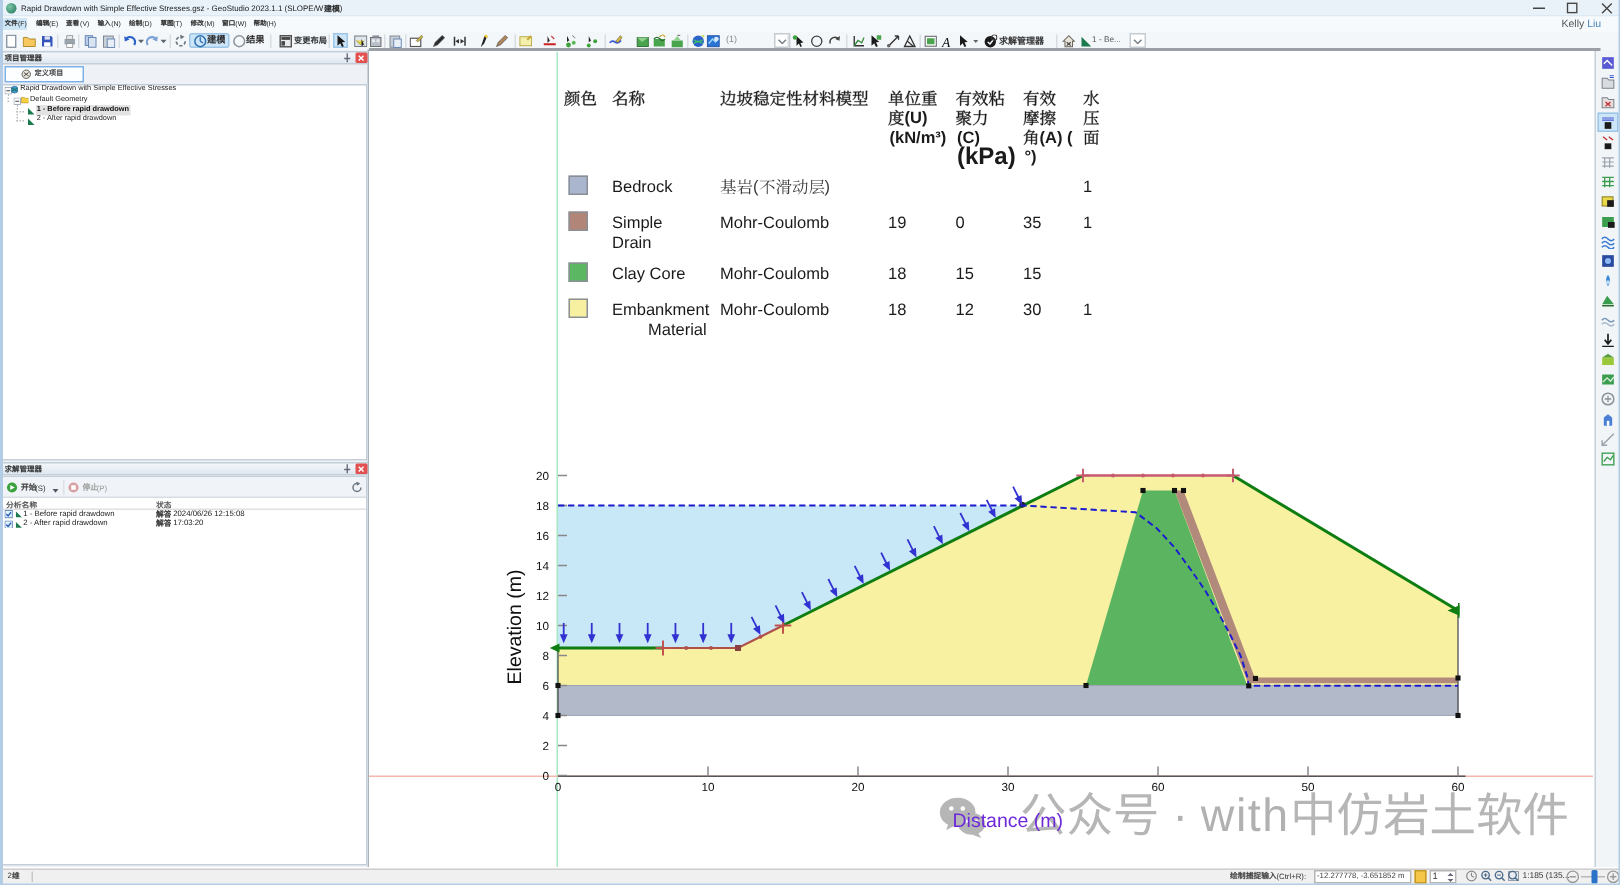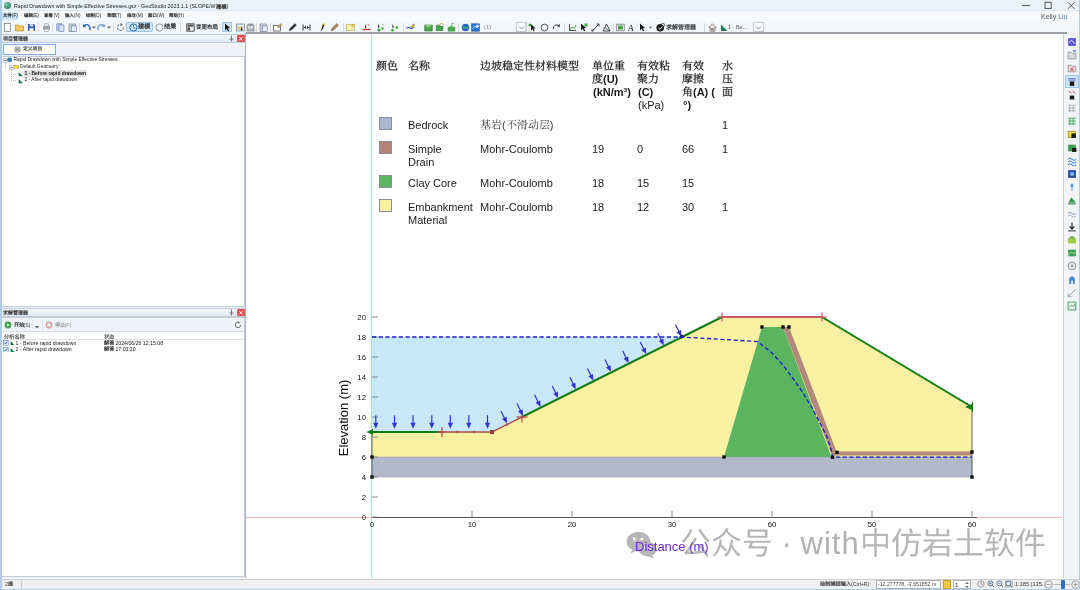--- a/index.html
+++ b/index.html
@@ -627,21 +627,21 @@
 <div class="a" style="font-size:5px;left:637px;top:59.5px;line-height:12.5px;z-index:2"><span style="font-size:11px;font-weight:bold;color:#1a1a1a;white-space:nowrap"><svg width="33" height="13" viewBox="0 0 33 13" fill="#1a1a1a" style="vertical-align:-3.32px;">
         <path transform="translate(0.0,9.68) scale(11)" stroke="#1a1a1a" stroke-width="0.0227" d="M0.42 -0.84C0.41 -0.79 0.39 -0.74 0.36 -0.68H0.05L0.06 -0.65H0.35C0.28 -0.51 0.18 -0.37 0.04 -0.28L0.05 -0.26C0.14 -0.31 0.22 -0.38 0.28 -0.45V0.08H0.29C0.32 0.08 0.34 0.06 0.34 0.06V-0.17H0.73V-0.03C0.73 -0.01 0.73 -0.01 0.71 -0.01C0.69 -0.01 0.58 -0.01 0.58 -0.01V0C0.63 0.01 0.65 0.02 0.67 0.03C0.68 0.04 0.69 0.06 0.69 0.08C0.79 0.07 0.8 0.03 0.8 -0.02V-0.46C0.82 -0.47 0.84 -0.48 0.84 -0.49L0.76 -0.55L0.72 -0.51H0.35L0.34 -0.52C0.37 -0.56 0.4 -0.61 0.42 -0.65H0.93C0.94 -0.65 0.95 -0.66 0.96 -0.67C0.92 -0.7 0.87 -0.74 0.87 -0.74L0.82 -0.68H0.44C0.46 -0.72 0.47 -0.76 0.49 -0.79C0.51 -0.79 0.52 -0.8 0.53 -0.81ZM0.34 -0.32H0.73V-0.2H0.34ZM0.34 -0.35V-0.48H0.73V-0.35Z"></path>
         <path transform="translate(11.0,9.68) scale(11)" stroke="#1a1a1a" stroke-width="0.0227" d="M0.33 -0.59 0.32 -0.59C0.37 -0.55 0.43 -0.48 0.45 -0.42C0.52 -0.37 0.56 -0.53 0.33 -0.59ZM0.28 -0.56 0.19 -0.6C0.15 -0.5 0.09 -0.4 0.03 -0.34L0.05 -0.33C0.12 -0.38 0.19 -0.45 0.24 -0.55C0.26 -0.54 0.27 -0.55 0.28 -0.56ZM0.2 -0.83 0.19 -0.83C0.23 -0.79 0.27 -0.73 0.28 -0.67C0.35 -0.62 0.41 -0.78 0.2 -0.83ZM0.48 -0.71 0.44 -0.66H0.04L0.05 -0.63H0.54C0.56 -0.63 0.56 -0.63 0.57 -0.64C0.54 -0.67 0.48 -0.71 0.48 -0.71ZM0.73 -0.81 0.63 -0.84C0.61 -0.65 0.56 -0.46 0.5 -0.33L0.52 -0.32C0.55 -0.37 0.58 -0.43 0.61 -0.49C0.63 -0.38 0.65 -0.28 0.69 -0.19C0.63 -0.09 0.55 -0 0.43 0.07L0.44 0.08C0.56 0.02 0.65 -0.05 0.72 -0.14C0.77 -0.05 0.83 0.02 0.91 0.08C0.92 0.05 0.94 0.03 0.97 0.03L0.97 0.02C0.88 -0.03 0.81 -0.1 0.76 -0.18C0.83 -0.3 0.87 -0.43 0.89 -0.59H0.95C0.96 -0.59 0.97 -0.59 0.98 -0.6C0.94 -0.63 0.89 -0.68 0.89 -0.68L0.84 -0.62H0.65C0.67 -0.67 0.69 -0.73 0.7 -0.79C0.72 -0.79 0.73 -0.8 0.73 -0.81ZM0.65 -0.59H0.81C0.8 -0.46 0.77 -0.34 0.72 -0.24C0.68 -0.33 0.65 -0.43 0.62 -0.53ZM0.44 -0.4 0.34 -0.43C0.33 -0.39 0.32 -0.34 0.3 -0.28C0.26 -0.31 0.21 -0.34 0.15 -0.37L0.14 -0.36C0.18 -0.32 0.23 -0.28 0.28 -0.23C0.23 -0.14 0.16 -0.04 0.04 0.06L0.05 0.07C0.19 -0.01 0.27 -0.1 0.32 -0.18C0.36 -0.13 0.4 -0.07 0.41 -0.03C0.48 0.01 0.51 -0.1 0.35 -0.24C0.38 -0.3 0.39 -0.35 0.4 -0.38C0.42 -0.38 0.43 -0.39 0.44 -0.4Z"></path>
         <path transform="translate(22.0,9.68) scale(11)" stroke="#1a1a1a" stroke-width="0.0227" d="M0.06 -0.76 0.05 -0.76C0.07 -0.7 0.1 -0.62 0.1 -0.55C0.15 -0.49 0.22 -0.62 0.06 -0.76ZM0.38 -0.78C0.35 -0.69 0.32 -0.6 0.3 -0.54L0.32 -0.53C0.36 -0.58 0.4 -0.66 0.44 -0.72C0.46 -0.72 0.47 -0.73 0.47 -0.74ZM0.83 -0.31V-0.03H0.52V-0.31ZM0.62 -0.83V-0.34H0.52L0.45 -0.37V0.07H0.46C0.49 0.07 0.52 0.06 0.52 0.05V-0H0.83V0.07H0.84C0.86 0.07 0.89 0.06 0.89 0.05V-0.3C0.92 -0.3 0.93 -0.31 0.94 -0.32L0.85 -0.38L0.82 -0.34H0.69V-0.57H0.93C0.95 -0.57 0.96 -0.57 0.96 -0.58C0.93 -0.61 0.87 -0.66 0.87 -0.66L0.83 -0.6H0.69V-0.79C0.71 -0.79 0.72 -0.8 0.73 -0.82ZM0.28 -0.37 0.28 -0.37V-0.45H0.44C0.45 -0.45 0.46 -0.46 0.46 -0.47C0.43 -0.5 0.38 -0.54 0.38 -0.54L0.34 -0.48H0.28V-0.8C0.3 -0.8 0.31 -0.81 0.31 -0.83L0.21 -0.84V-0.48H0.04L0.05 -0.45H0.18C0.15 -0.32 0.1 -0.18 0.02 -0.07L0.04 -0.06C0.11 -0.14 0.17 -0.23 0.21 -0.33V0.08H0.22C0.25 0.08 0.28 0.06 0.28 0.05V-0.35C0.32 -0.31 0.36 -0.24 0.38 -0.19C0.44 -0.15 0.49 -0.28 0.28 -0.37Z"></path>
       </svg></span></div>
 <div class="a" style="font-size:5px;left:637px;top:72.5px;line-height:12.5px;z-index:2"><span style="font-size:11px;font-weight:bold;color:#1a1a1a;white-space:nowrap"><svg width="22" height="13" viewBox="0 0 22 13" fill="#1a1a1a" style="vertical-align:-3.32px;">
         <path transform="translate(0.0,9.68) scale(11)" stroke="#1a1a1a" stroke-width="0.0227" d="M0.45 -0.11 0.36 -0.17C0.3 -0.09 0.17 -0 0.05 0.05L0.06 0.06C0.19 0.03 0.33 -0.04 0.41 -0.11C0.43 -0.1 0.44 -0.1 0.45 -0.11ZM0.88 -0.23 0.8 -0.29C0.76 -0.26 0.69 -0.2 0.63 -0.16C0.59 -0.21 0.56 -0.25 0.54 -0.31C0.64 -0.32 0.73 -0.33 0.81 -0.34C0.83 -0.33 0.85 -0.33 0.86 -0.34L0.79 -0.41C0.63 -0.36 0.32 -0.32 0.07 -0.31L0.07 -0.29C0.16 -0.29 0.25 -0.29 0.34 -0.3L0.47 -0.3V0.08H0.48C0.51 0.08 0.54 0.06 0.54 0.06V-0.26C0.6 -0.09 0.73 0.01 0.9 0.07C0.91 0.04 0.93 0.01 0.96 0.01L0.96 -0C0.84 -0.03 0.73 -0.08 0.65 -0.15C0.72 -0.17 0.8 -0.21 0.84 -0.23C0.86 -0.22 0.87 -0.23 0.88 -0.23ZM0.41 -0.24 0.34 -0.3C0.28 -0.24 0.15 -0.18 0.05 -0.14L0.06 -0.12C0.18 -0.15 0.3 -0.2 0.38 -0.24C0.4 -0.23 0.41 -0.24 0.41 -0.24ZM0.5 -0.83 0.46 -0.78H0.06L0.07 -0.75H0.15V-0.44L0.04 -0.43L0.08 -0.35C0.09 -0.35 0.1 -0.36 0.1 -0.37C0.22 -0.4 0.32 -0.42 0.41 -0.43V-0.36H0.42C0.45 -0.36 0.47 -0.38 0.47 -0.38V-0.45L0.57 -0.47L0.57 -0.49L0.47 -0.48V-0.75H0.56C0.57 -0.75 0.58 -0.75 0.58 -0.76C0.55 -0.79 0.5 -0.83 0.5 -0.83ZM0.21 -0.44V-0.54H0.41V-0.47ZM0.21 -0.75H0.41V-0.67H0.21ZM0.21 -0.57V-0.64H0.41V-0.57ZM0.57 -0.64 0.56 -0.63C0.61 -0.6 0.67 -0.57 0.71 -0.54C0.66 -0.48 0.59 -0.44 0.51 -0.4L0.52 -0.39C0.61 -0.42 0.69 -0.46 0.75 -0.51C0.81 -0.47 0.85 -0.43 0.88 -0.4C0.94 -0.37 0.97 -0.46 0.79 -0.56C0.83 -0.6 0.85 -0.64 0.88 -0.69C0.9 -0.69 0.91 -0.7 0.92 -0.7L0.85 -0.77L0.8 -0.73H0.51L0.52 -0.7H0.8C0.79 -0.66 0.77 -0.62 0.74 -0.58C0.69 -0.6 0.64 -0.62 0.57 -0.64Z"></path>
         <path transform="translate(11.0,9.68) scale(11)" stroke="#1a1a1a" stroke-width="0.0227" d="M0.43 -0.84C0.43 -0.75 0.43 -0.66 0.42 -0.58H0.1L0.1 -0.55H0.42C0.41 -0.31 0.34 -0.1 0.05 0.06L0.06 0.08C0.4 -0.08 0.47 -0.3 0.49 -0.55H0.79C0.78 -0.28 0.76 -0.07 0.72 -0.03C0.71 -0.02 0.7 -0.02 0.68 -0.02C0.66 -0.02 0.57 -0.03 0.52 -0.03L0.51 -0.01C0.56 -0.01 0.61 0.01 0.63 0.02C0.65 0.03 0.65 0.05 0.65 0.07C0.71 0.07 0.75 0.06 0.78 0.03C0.83 -0.03 0.85 -0.25 0.86 -0.54C0.88 -0.55 0.89 -0.55 0.9 -0.56L0.82 -0.63L0.78 -0.58H0.5C0.5 -0.65 0.5 -0.72 0.5 -0.8C0.53 -0.8 0.53 -0.81 0.54 -0.83Z"></path>
       </svg></span></div>
 <div class="a" style="font-size:5px;left:637px;top:85.5px;line-height:12.5px;z-index:2"><span style="font-size:11px;font-weight:bold;color:#1a1a1a;white-space:nowrap"><svg width="1" height="13" viewBox="0 0 1 13" fill="#1a1a1a" style="vertical-align:-3.32px;"></svg>(C)</span></div>
-<div class="a" style="font-size:5px;left:637px;top:98.5px;line-height:12.5px;z-index:2"><span style="font-size:11px;font-weight:normal;color:#1a1a1a;white-space:nowrap"><svg width="1" height="13" viewBox="0 0 1 13" fill="#1a1a1a" style="vertical-align:-3.32px;"></svg>(kPa)</span></div>
+<div class="a" style="font-size:5px;left:637px;top:98.5px;line-height:12.5px;z-index:2"><span style="font-size:16px;font-weight:bold;color:#1a1a1a;white-space:nowrap"><svg width="1" height="13" viewBox="0 0 1 13" fill="#1a1a1a" style="vertical-align:-3.32px;"></svg>(kPa)</span></div>
 <div class="a" style="font-size:5px;left:682px;top:59.5px;line-height:12.5px;z-index:2"><span style="font-size:11px;font-weight:bold;color:#1a1a1a;white-space:nowrap"><svg width="22" height="13" viewBox="0 0 22 13" fill="#1a1a1a" style="vertical-align:-3.32px;">
         <path transform="translate(0.0,9.68) scale(11)" stroke="#1a1a1a" stroke-width="0.0227" d="M0.42 -0.84C0.41 -0.79 0.39 -0.74 0.36 -0.68H0.05L0.06 -0.65H0.35C0.28 -0.51 0.18 -0.37 0.04 -0.28L0.05 -0.26C0.14 -0.31 0.22 -0.38 0.28 -0.45V0.08H0.29C0.32 0.08 0.34 0.06 0.34 0.06V-0.17H0.73V-0.03C0.73 -0.01 0.73 -0.01 0.71 -0.01C0.69 -0.01 0.58 -0.01 0.58 -0.01V0C0.63 0.01 0.65 0.02 0.67 0.03C0.68 0.04 0.69 0.06 0.69 0.08C0.79 0.07 0.8 0.03 0.8 -0.02V-0.46C0.82 -0.47 0.84 -0.48 0.84 -0.49L0.76 -0.55L0.72 -0.51H0.35L0.34 -0.52C0.37 -0.56 0.4 -0.61 0.42 -0.65H0.93C0.94 -0.65 0.95 -0.66 0.96 -0.67C0.92 -0.7 0.87 -0.74 0.87 -0.74L0.82 -0.68H0.44C0.46 -0.72 0.47 -0.76 0.49 -0.79C0.51 -0.79 0.52 -0.8 0.53 -0.81ZM0.34 -0.32H0.73V-0.2H0.34ZM0.34 -0.35V-0.48H0.73V-0.35Z"></path>
         <path transform="translate(11.0,9.68) scale(11)" stroke="#1a1a1a" stroke-width="0.0227" d="M0.33 -0.59 0.32 -0.59C0.37 -0.55 0.43 -0.48 0.45 -0.42C0.52 -0.37 0.56 -0.53 0.33 -0.59ZM0.28 -0.56 0.19 -0.6C0.15 -0.5 0.09 -0.4 0.03 -0.34L0.05 -0.33C0.12 -0.38 0.19 -0.45 0.24 -0.55C0.26 -0.54 0.27 -0.55 0.28 -0.56ZM0.2 -0.83 0.19 -0.83C0.23 -0.79 0.27 -0.73 0.28 -0.67C0.35 -0.62 0.41 -0.78 0.2 -0.83ZM0.48 -0.71 0.44 -0.66H0.04L0.05 -0.63H0.54C0.56 -0.63 0.56 -0.63 0.57 -0.64C0.54 -0.67 0.48 -0.71 0.48 -0.71ZM0.73 -0.81 0.63 -0.84C0.61 -0.65 0.56 -0.46 0.5 -0.33L0.52 -0.32C0.55 -0.37 0.58 -0.43 0.61 -0.49C0.63 -0.38 0.65 -0.28 0.69 -0.19C0.63 -0.09 0.55 -0 0.43 0.07L0.44 0.08C0.56 0.02 0.65 -0.05 0.72 -0.14C0.77 -0.05 0.83 0.02 0.91 0.08C0.92 0.05 0.94 0.03 0.97 0.03L0.97 0.02C0.88 -0.03 0.81 -0.1 0.76 -0.18C0.83 -0.3 0.87 -0.43 0.89 -0.59H0.95C0.96 -0.59 0.97 -0.59 0.98 -0.6C0.94 -0.63 0.89 -0.68 0.89 -0.68L0.84 -0.62H0.65C0.67 -0.67 0.69 -0.73 0.7 -0.79C0.72 -0.79 0.73 -0.8 0.73 -0.81ZM0.65 -0.59H0.81C0.8 -0.46 0.77 -0.34 0.72 -0.24C0.68 -0.33 0.65 -0.43 0.62 -0.53ZM0.44 -0.4 0.34 -0.43C0.33 -0.39 0.32 -0.34 0.3 -0.28C0.26 -0.31 0.21 -0.34 0.15 -0.37L0.14 -0.36C0.18 -0.32 0.23 -0.28 0.28 -0.23C0.23 -0.14 0.16 -0.04 0.04 0.06L0.05 0.07C0.19 -0.01 0.27 -0.1 0.32 -0.18C0.36 -0.13 0.4 -0.07 0.41 -0.03C0.48 0.01 0.51 -0.1 0.35 -0.24C0.38 -0.3 0.39 -0.35 0.4 -0.38C0.42 -0.38 0.43 -0.39 0.44 -0.4Z"></path>
       </svg></span></div>
 <div class="a" style="font-size:5px;left:682px;top:72.5px;line-height:12.5px;z-index:2"><span style="font-size:11px;font-weight:bold;color:#1a1a1a;white-space:nowrap"><svg width="22" height="13" viewBox="0 0 22 13" fill="#1a1a1a" style="vertical-align:-3.32px;">
         <path transform="translate(0.0,9.68) scale(11)" stroke="#1a1a1a" stroke-width="0.0227" d="M0.47 -0.85 0.46 -0.84C0.49 -0.82 0.52 -0.77 0.54 -0.74C0.6 -0.7 0.65 -0.83 0.47 -0.85ZM0.87 -0.64 0.83 -0.59 0.76 -0.59V-0.65C0.78 -0.65 0.79 -0.66 0.8 -0.68L0.7 -0.69V-0.59H0.57L0.58 -0.57H0.66C0.63 -0.49 0.59 -0.43 0.53 -0.38L0.54 -0.36C0.6 -0.4 0.66 -0.45 0.7 -0.51V-0.38H0.71C0.73 -0.38 0.76 -0.39 0.76 -0.4V-0.55C0.79 -0.47 0.85 -0.41 0.91 -0.37C0.91 -0.4 0.93 -0.42 0.96 -0.42L0.96 -0.43C0.89 -0.46 0.82 -0.5 0.78 -0.57H0.91C0.93 -0.57 0.94 -0.57 0.94 -0.58C0.91 -0.61 0.87 -0.64 0.87 -0.64ZM0.48 -0.64 0.44 -0.59H0.41V-0.65C0.44 -0.66 0.45 -0.67 0.45 -0.68L0.35 -0.69V-0.59H0.21L0.21 -0.57H0.33C0.3 -0.49 0.26 -0.42 0.21 -0.36L0.22 -0.35C0.27 -0.38 0.32 -0.43 0.35 -0.48V-0.34H0.37C0.39 -0.34 0.41 -0.35 0.41 -0.35V-0.52C0.44 -0.49 0.47 -0.46 0.48 -0.43C0.53 -0.39 0.58 -0.5 0.41 -0.54V-0.57H0.52C0.54 -0.57 0.55 -0.57 0.55 -0.58C0.52 -0.61 0.48 -0.64 0.48 -0.64ZM0.83 -0.32 0.77 -0.38C0.65 -0.35 0.43 -0.31 0.25 -0.31L0.26 -0.29C0.35 -0.29 0.44 -0.29 0.54 -0.29V-0.22H0.27L0.27 -0.19H0.54V-0.12H0.18L0.19 -0.09H0.54V-0.01C0.54 -0 0.53 0 0.51 0C0.49 0 0.39 -0 0.39 -0V0.01C0.43 0.02 0.46 0.02 0.48 0.04C0.49 0.04 0.49 0.06 0.49 0.08C0.58 0.07 0.6 0.04 0.6 -0.01V-0.09H0.93C0.94 -0.09 0.95 -0.09 0.96 -0.1C0.93 -0.13 0.88 -0.17 0.88 -0.17L0.84 -0.12H0.6V-0.19H0.84C0.85 -0.19 0.86 -0.2 0.86 -0.21C0.83 -0.24 0.79 -0.27 0.79 -0.27L0.75 -0.22H0.6V-0.3C0.67 -0.3 0.73 -0.31 0.78 -0.32C0.81 -0.31 0.82 -0.31 0.83 -0.32ZM0.87 -0.79 0.83 -0.73H0.19L0.12 -0.77V-0.46C0.12 -0.28 0.11 -0.09 0.03 0.07L0.04 0.08C0.17 -0.07 0.18 -0.29 0.18 -0.46V-0.7H0.94C0.95 -0.7 0.96 -0.71 0.96 -0.72C0.93 -0.75 0.87 -0.79 0.87 -0.79Z"></path>
         <path transform="translate(11.0,9.68) scale(11)" stroke="#1a1a1a" stroke-width="0.0227" d="M0.73 -0.17 0.72 -0.16C0.77 -0.11 0.85 -0.04 0.88 0.02C0.95 0.07 0.99 -0.09 0.73 -0.17ZM0.55 -0.13 0.46 -0.18C0.43 -0.12 0.36 -0.03 0.29 0.02L0.3 0.03C0.39 -0.01 0.47 -0.07 0.51 -0.12C0.53 -0.12 0.54 -0.12 0.55 -0.13ZM0.73 -0.41 0.7 -0.36H0.52L0.53 -0.33H0.77C0.79 -0.33 0.8 -0.34 0.8 -0.35C0.77 -0.37 0.73 -0.41 0.73 -0.41ZM0.41 -0.76H0.39C0.39 -0.72 0.36 -0.67 0.35 -0.66C0.3 -0.62 0.35 -0.57 0.39 -0.6C0.41 -0.62 0.42 -0.66 0.42 -0.69H0.86C0.85 -0.67 0.83 -0.63 0.82 -0.61L0.84 -0.61C0.86 -0.63 0.91 -0.66 0.93 -0.69C0.95 -0.69 0.96 -0.69 0.97 -0.69L0.9 -0.76L0.86 -0.72H0.66C0.7 -0.74 0.7 -0.82 0.56 -0.85L0.55 -0.84C0.58 -0.82 0.61 -0.77 0.62 -0.73L0.63 -0.72H0.42C0.41 -0.74 0.41 -0.75 0.41 -0.76ZM0.79 -0.46C0.76 -0.49 0.74 -0.52 0.72 -0.56H0.85C0.83 -0.52 0.81 -0.49 0.79 -0.46ZM0.69 -0.63 0.67 -0.62C0.72 -0.46 0.81 -0.33 0.93 -0.27C0.93 -0.29 0.95 -0.31 0.98 -0.31L0.98 -0.32C0.92 -0.35 0.86 -0.39 0.81 -0.44C0.84 -0.47 0.89 -0.51 0.91 -0.55C0.93 -0.55 0.95 -0.55 0.95 -0.56L0.89 -0.62L0.85 -0.58H0.71C0.7 -0.6 0.69 -0.61 0.69 -0.63ZM0.26 -0.67 0.22 -0.62V-0.8C0.25 -0.8 0.26 -0.81 0.26 -0.83L0.16 -0.84V-0.62H0.04L0.04 -0.59H0.16V-0.4C0.1 -0.37 0.06 -0.35 0.04 -0.34L0.08 -0.26C0.09 -0.27 0.1 -0.28 0.1 -0.29L0.16 -0.34V-0.02C0.16 -0.01 0.16 -0.01 0.14 -0.01C0.12 -0.01 0.05 -0.01 0.05 -0.01V0.01C0.09 0.01 0.11 0.02 0.12 0.03C0.13 0.04 0.13 0.06 0.13 0.08C0.21 0.07 0.22 0.04 0.22 -0.02V-0.39L0.33 -0.47L0.32 -0.49L0.22 -0.43V-0.59H0.31C0.32 -0.59 0.33 -0.59 0.33 -0.6C0.3 -0.63 0.26 -0.67 0.26 -0.67ZM0.55 -0.63 0.46 -0.66C0.43 -0.56 0.37 -0.46 0.3 -0.41L0.31 -0.4C0.34 -0.41 0.36 -0.43 0.38 -0.44C0.4 -0.43 0.42 -0.4 0.43 -0.37C0.44 -0.36 0.46 -0.37 0.47 -0.38C0.42 -0.33 0.36 -0.28 0.3 -0.24L0.31 -0.23C0.48 -0.3 0.58 -0.42 0.64 -0.55C0.66 -0.55 0.67 -0.55 0.68 -0.56L0.61 -0.62L0.57 -0.58H0.49L0.51 -0.61C0.53 -0.61 0.54 -0.62 0.55 -0.63ZM0.47 -0.38C0.48 -0.4 0.47 -0.44 0.39 -0.46C0.41 -0.47 0.43 -0.49 0.44 -0.51C0.46 -0.49 0.48 -0.47 0.49 -0.45C0.5 -0.45 0.51 -0.45 0.52 -0.45C0.5 -0.42 0.49 -0.4 0.47 -0.38ZM0.53 -0.47C0.53 -0.49 0.51 -0.52 0.45 -0.52L0.48 -0.55H0.57C0.56 -0.53 0.55 -0.5 0.53 -0.47ZM0.84 -0.29 0.8 -0.24H0.39L0.39 -0.21H0.61V-0.02C0.61 -0.01 0.6 0 0.59 0C0.57 0 0.49 -0.01 0.49 -0.01V0.01C0.53 0.01 0.55 0.02 0.56 0.03C0.57 0.04 0.58 0.06 0.58 0.08C0.66 0.07 0.67 0.03 0.67 -0.02V-0.21H0.89C0.9 -0.21 0.91 -0.22 0.91 -0.23C0.89 -0.26 0.84 -0.29 0.84 -0.29Z"></path>
       </svg></span></div>
 <div class="a" style="font-size:5px;left:682px;top:85.5px;line-height:12.5px;z-index:2"><span style="font-size:11px;font-weight:bold;color:#1a1a1a;white-space:nowrap"><svg width="11" height="13" viewBox="0 0 11 13" fill="#1a1a1a" style="vertical-align:-3.32px;">
         <path transform="translate(0.0,9.68) scale(11)" stroke="#1a1a1a" stroke-width="0.0227" d="M0.55 0.03V-0.19H0.78V-0.03C0.78 -0.01 0.77 -0.01 0.75 -0.01C0.73 -0.01 0.63 -0.01 0.63 -0.01V0C0.67 0.01 0.7 0.02 0.71 0.03C0.73 0.04 0.73 0.06 0.74 0.08C0.83 0.07 0.84 0.03 0.84 -0.02V-0.53C0.86 -0.53 0.88 -0.54 0.88 -0.55L0.8 -0.61L0.77 -0.57H0.53C0.58 -0.6 0.64 -0.66 0.68 -0.7C0.7 -0.7 0.71 -0.7 0.72 -0.7L0.64 -0.77L0.6 -0.73H0.36C0.38 -0.75 0.4 -0.78 0.41 -0.8C0.43 -0.79 0.44 -0.8 0.45 -0.81L0.34 -0.84C0.29 -0.71 0.17 -0.56 0.04 -0.47L0.06 -0.46C0.11 -0.49 0.16 -0.52 0.2 -0.56V-0.36C0.2 -0.21 0.18 -0.06 0.05 0.07L0.06 0.08C0.18 0 0.23 -0.09 0.25 -0.19H0.49V0.05H0.5C0.53 0.05 0.55 0.03 0.55 0.03ZM0.34 -0.7H0.6C0.57 -0.66 0.54 -0.61 0.5 -0.57H0.28L0.24 -0.59C0.27 -0.62 0.31 -0.66 0.34 -0.7ZM0.78 -0.22H0.55V-0.37H0.78ZM0.78 -0.4H0.55V-0.54H0.78ZM0.26 -0.22C0.27 -0.27 0.27 -0.32 0.27 -0.36V-0.37H0.49V-0.22ZM0.27 -0.4V-0.54H0.49V-0.4Z"></path>
@@ -667,31 +667,31 @@
         <path transform="translate(22.0,9.68) scale(11)" d="M0.43 -0.56 0.38 -0.5H0.04L0.04 -0.47H0.49C0.5 -0.47 0.51 -0.47 0.51 -0.48C0.48 -0.52 0.43 -0.56 0.43 -0.56ZM0.38 -0.78 0.33 -0.72H0.08L0.09 -0.69H0.44C0.45 -0.69 0.46 -0.69 0.46 -0.7C0.43 -0.74 0.38 -0.78 0.38 -0.78ZM0.33 -0.35 0.32 -0.34C0.35 -0.29 0.37 -0.23 0.39 -0.17C0.28 -0.15 0.18 -0.14 0.11 -0.13C0.17 -0.21 0.24 -0.33 0.28 -0.41C0.3 -0.41 0.32 -0.42 0.32 -0.43L0.22 -0.47C0.2 -0.38 0.13 -0.22 0.08 -0.15C0.07 -0.14 0.05 -0.14 0.05 -0.14L0.09 -0.04C0.1 -0.04 0.1 -0.05 0.11 -0.06C0.22 -0.09 0.32 -0.12 0.39 -0.14C0.4 -0.12 0.4 -0.1 0.4 -0.08C0.47 -0.01 0.53 -0.18 0.33 -0.35ZM0.73 -0.83 0.62 -0.84C0.62 -0.76 0.63 -0.68 0.62 -0.6H0.45L0.46 -0.58H0.62C0.62 -0.31 0.57 -0.09 0.35 0.07L0.36 0.09C0.63 -0.07 0.68 -0.3 0.69 -0.58H0.86C0.85 -0.24 0.83 -0.06 0.8 -0.02C0.79 -0.01 0.78 -0.01 0.77 -0.01C0.74 -0.01 0.69 -0.01 0.65 -0.02L0.65 0C0.68 0.01 0.72 0.02 0.73 0.03C0.74 0.04 0.75 0.06 0.75 0.07C0.79 0.07 0.83 0.06 0.85 0.03C0.9 -0.02 0.91 -0.21 0.92 -0.57C0.94 -0.57 0.95 -0.57 0.96 -0.58L0.89 -0.65L0.85 -0.6H0.69L0.69 -0.8C0.72 -0.8 0.72 -0.81 0.73 -0.83Z"></path>
         <path transform="translate(33.0,9.68) scale(11)" d="M0.77 -0.51 0.72 -0.45H0.3L0.3 -0.42H0.83C0.84 -0.42 0.85 -0.43 0.85 -0.44C0.82 -0.47 0.77 -0.51 0.77 -0.51ZM0.87 -0.35 0.82 -0.29H0.23L0.24 -0.26H0.51C0.46 -0.19 0.35 -0.08 0.26 -0.03C0.26 -0.03 0.24 -0.02 0.24 -0.02L0.27 0.06C0.28 0.06 0.29 0.05 0.29 0.04C0.51 0.01 0.7 -0.01 0.83 -0.04C0.85 -0 0.88 0.03 0.89 0.06C0.96 0.11 1 -0.06 0.7 -0.18L0.69 -0.18C0.73 -0.14 0.77 -0.1 0.81 -0.06C0.61 -0.04 0.43 -0.03 0.32 -0.02C0.41 -0.08 0.51 -0.15 0.57 -0.21C0.59 -0.2 0.6 -0.21 0.6 -0.22L0.53 -0.26H0.93C0.95 -0.26 0.96 -0.27 0.96 -0.28C0.92 -0.31 0.87 -0.35 0.87 -0.35ZM0.22 -0.6V-0.75H0.81V-0.6ZM0.16 -0.79V-0.47C0.16 -0.28 0.15 -0.08 0.04 0.07L0.05 0.08C0.21 -0.07 0.22 -0.29 0.22 -0.47V-0.58H0.81V-0.54H0.82C0.84 -0.54 0.87 -0.55 0.87 -0.56V-0.74C0.89 -0.74 0.91 -0.75 0.92 -0.76L0.83 -0.82L0.8 -0.78H0.24L0.16 -0.81Z"></path>
       </svg>)</span></div>
 <div class="a" style="font-size:5px;left:722px;top:118.5px;line-height:12.5px;z-index:2"><span style="font-size:11px;color:#1a1a1a;white-space:nowrap">1</span></div>
 <div class="a" style="left:379px;top:141px;width:13px;height:13px;background:#b28579;border:1px solid #8a8f96"></div>
 <div class="a" style="font-size:5px;left:408px;top:142.5px;line-height:12.5px;z-index:2"><span style="font-size:11px;color:#1a1a1a;white-space:nowrap">Simple</span></div>
 <div class="a" style="font-size:5px;left:408px;top:155.5px;line-height:12.5px;z-index:2"><span style="font-size:11px;color:#1a1a1a;white-space:nowrap">Drain</span></div>
 <div class="a" style="font-size:5px;left:480px;top:142.5px;line-height:12.5px;z-index:2"><span style="font-size:11px;color:#1a1a1a;white-space:nowrap">Mohr-Coulomb</span></div>
 <div class="a" style="font-size:5px;left:592px;top:142.5px;line-height:12.5px;z-index:2"><span style="font-size:11px;color:#1a1a1a;white-space:nowrap">19</span></div>
 <div class="a" style="font-size:5px;left:637px;top:142.5px;line-height:12.5px;z-index:2"><span style="font-size:11px;color:#1a1a1a;white-space:nowrap">0</span></div>
-<div class="a" style="font-size:5px;left:682px;top:142.5px;line-height:12.5px;z-index:2"><span style="font-size:11px;color:#1a1a1a;white-space:nowrap">66</span></div>
+<div class="a" style="font-size:5px;left:682px;top:142.5px;line-height:12.5px;z-index:2"><span style="font-size:11px;color:#1a1a1a;white-space:nowrap">35</span></div>
 <div class="a" style="font-size:5px;left:722px;top:142.5px;line-height:12.5px;z-index:2"><span style="font-size:11px;color:#1a1a1a;white-space:nowrap">1</span></div>
 <div class="a" style="left:379px;top:175px;width:13px;height:13px;background:#5cb763;border:1px solid #8a8f96"></div>
 <div class="a" style="font-size:5px;left:408px;top:176.5px;line-height:12.5px;z-index:2"><span style="font-size:11px;color:#1a1a1a;white-space:nowrap">Clay Core</span></div>
 <div class="a" style="font-size:5px;left:480px;top:176.5px;line-height:12.5px;z-index:2"><span style="font-size:11px;color:#1a1a1a;white-space:nowrap">Mohr-Coulomb</span></div>
 <div class="a" style="font-size:5px;left:592px;top:176.5px;line-height:12.5px;z-index:2"><span style="font-size:11px;color:#1a1a1a;white-space:nowrap">18</span></div>
 <div class="a" style="font-size:5px;left:637px;top:176.5px;line-height:12.5px;z-index:2"><span style="font-size:11px;color:#1a1a1a;white-space:nowrap">15</span></div>
 <div class="a" style="font-size:5px;left:682px;top:176.5px;line-height:12.5px;z-index:2"><span style="font-size:11px;color:#1a1a1a;white-space:nowrap">15</span></div>
 <div class="a" style="left:379px;top:199px;width:13px;height:13px;background:#f7f0a0;border:1px solid #8a8f96"></div>
 <div class="a" style="font-size:5px;left:408px;top:200.5px;line-height:12.5px;z-index:2"><span style="font-size:11px;color:#1a1a1a;white-space:nowrap">Embankment</span></div>
-<div class="a" style="font-size:5px;left:408px;top:213.5px;line-height:12.5px;z-index:2"><span style="font-size:11px;color:#1a1a1a;white-space:nowrap">Material</span></div>
+<div class="a" style="font-size:5px;left:432px;top:213.5px;line-height:12.5px;z-index:2"><span style="font-size:11px;color:#1a1a1a;white-space:nowrap">Material</span></div>
 <div class="a" style="font-size:5px;left:480px;top:200.5px;line-height:12.5px;z-index:2"><span style="font-size:11px;color:#1a1a1a;white-space:nowrap">Mohr-Coulomb</span></div>
 <div class="a" style="font-size:5px;left:592px;top:200.5px;line-height:12.5px;z-index:2"><span style="font-size:11px;color:#1a1a1a;white-space:nowrap">18</span></div>
 <div class="a" style="font-size:5px;left:637px;top:200.5px;line-height:12.5px;z-index:2"><span style="font-size:11px;color:#1a1a1a;white-space:nowrap">12</span></div>
 <div class="a" style="font-size:5px;left:682px;top:200.5px;line-height:12.5px;z-index:2"><span style="font-size:11px;color:#1a1a1a;white-space:nowrap">30</span></div>
 <div class="a" style="font-size:5px;left:722px;top:200.5px;line-height:12.5px;z-index:2"><span style="font-size:11px;color:#1a1a1a;white-space:nowrap">1</span></div>
 <div class="a" style="left:1063px;top:33px;width:17px;height:545px;background:#f1f5f8;border-left:1px solid #c8d0d8"></div>
 <svg class="a" style="left:1066.5px;top:37.0px" width="10" height="10" viewBox="0 0 9 9">
     <rect x="1" y="1" width="7" height="7" fill="#5a5ad4"></rect>
     <path d="M2 5 L4 3 L7 6" stroke="#fff" stroke-width="0.8" fill="none"></path>
   </svg>

